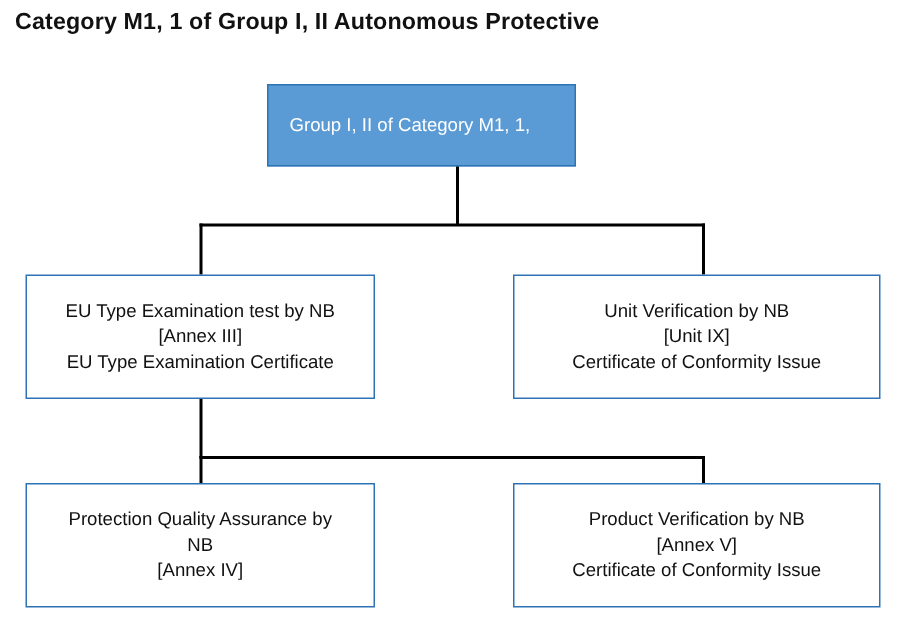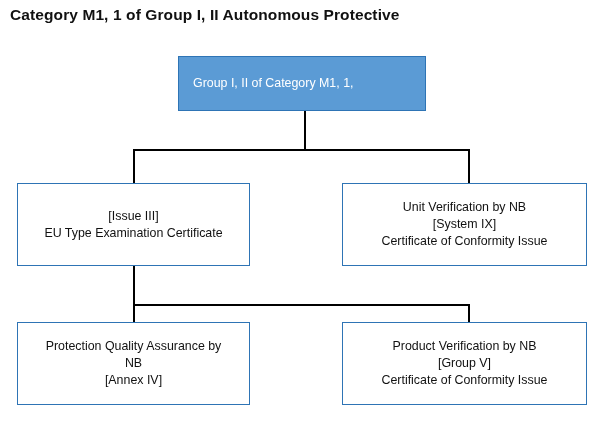--- a/index.html
+++ b/index.html
@@ -64,52 +64,53 @@
   .h-line { height: 2px; }
   .v-line { width: 2px; }
 </style>
 </head>
 <body>
 
 <div id="page">
 
   <div id="title">Category M1, 1 of Group I, II Autonomous Protective</div>
 
-  <div class="node node-root" style="left:178px; top:56px; width:248px; height:55px;gap:36px;">
+  <div class="node node-root" style="left:178px; top:56px; width:206px; height:55px;gap:36px;">
     <span class="line">Group I, II of Category M1, 1,</span>
   </div>
 
   <div class="connector v-line" style="left:304px; top:111px; height:39px;"></div>
 
   <div class="connector h-line" style="left:133px; top:149px; width:337px;"></div>
 
   <div class="connector v-line" style="left:133px; top:149px; height:35px;"></div>
   <div class="connector v-line" style="left:468px; top:149px; height:35px;"></div>
 
   <div class="node node-plain" style="left:17px; top:183px; width:233px; height:83px;">
-    <span class="line">[Issue III]</span>
+    <span class="line">EU Type Examination test by NB</span>
+    <span class="line">[Annex III]</span>
     <span class="line">EU Type Examination Certificate</span>
   </div>
 
   <div class="node node-plain" style="left:342px; top:183px; width:245px; height:83px;">
     <span class="line">Unit Verification by NB</span>
-    <span class="line">[System IX]</span>
+    <span class="line">[Unit IX]</span>
     <span class="line">Certificate of Conformity Issue</span>
   </div>
 
   <div class="connector v-line" style="left:133px; top:266px; height:39px;"></div>
   <div class="connector h-line" style="left:133px; top:304px; width:337px;"></div>
   <div class="connector v-line" style="left:133px; top:304px; height:19px;"></div>
   <div class="connector v-line" style="left:468px; top:304px; height:19px;"></div>
 
   <div class="node node-plain" style="left:17px; top:322px; width:233px; height:83px;text-align:right;">
     <span class="line">Protection Quality Assurance by</span>
     <span class="line">NB</span>
     <span class="line">[Annex IV]</span>
   </div>
 
   <div class="node node-plain" style="left:342px; top:322px; width:245px; height:83px;align-items:center;">
     <span class="line">Product Verification by NB</span>
-    <span class="line">[Group V]</span>
+    <span class="line">[Annex V]</span>
     <span class="line">Certificate of Conformity Issue</span>
   </div>
 
 </div>
 
 </body></html>

